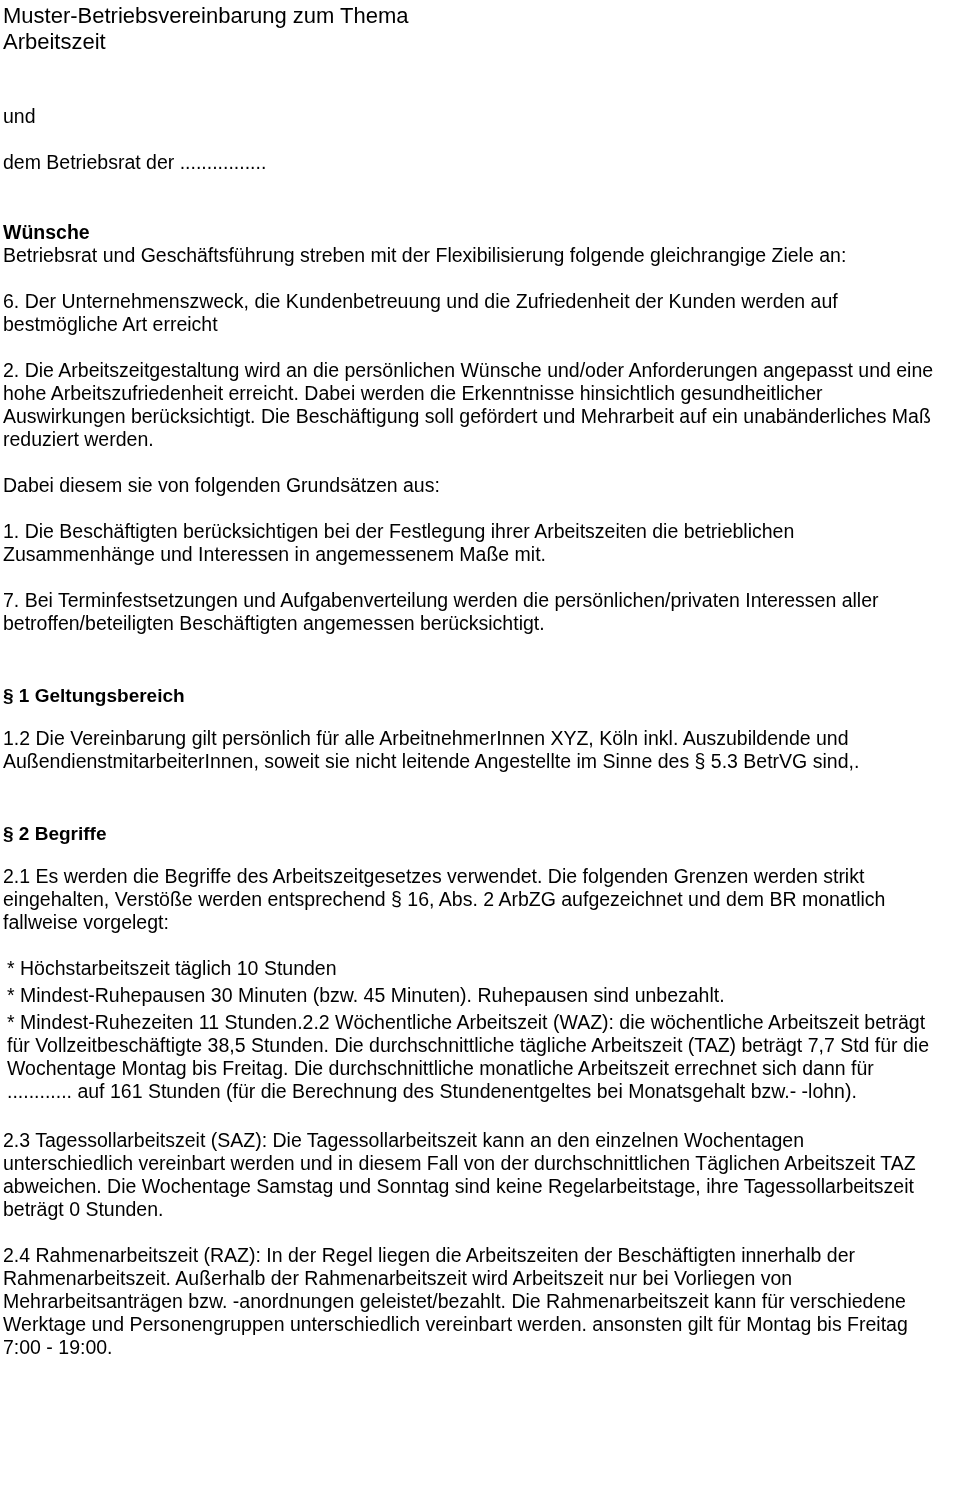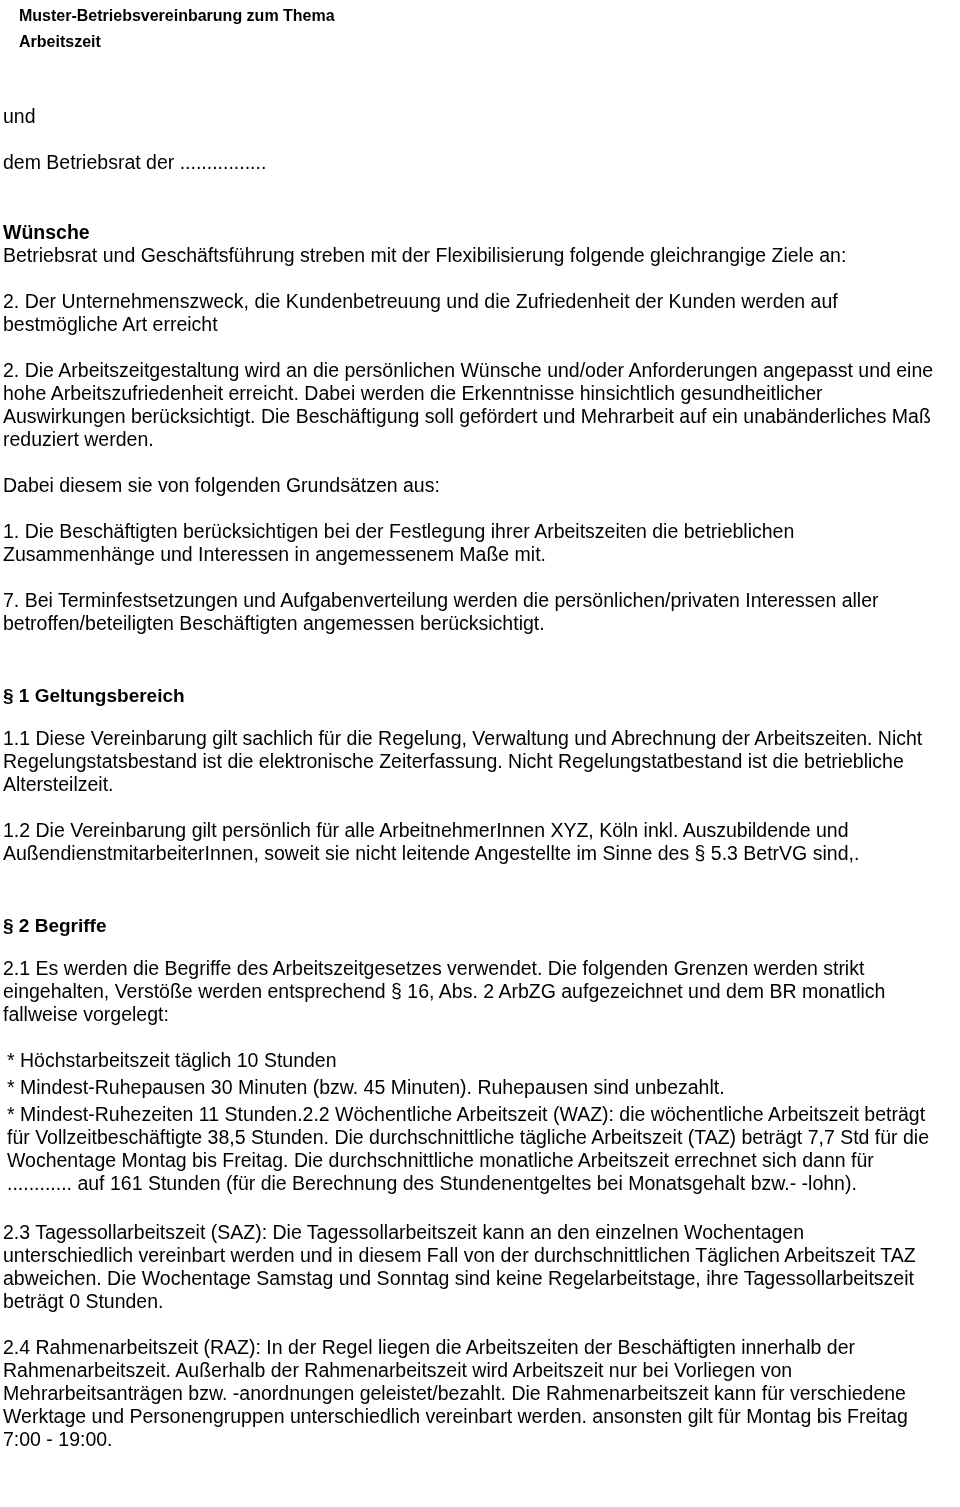--- a/index.html
+++ b/index.html
@@ -15,24 +15,24 @@
   .page {
     box-sizing: border-box;
     width: 960px;
     padding: 3px 7px 0 3px;
     font-family: "Liberation Sans", "DejaVu Sans", sans-serif;
     font-size: 19.5px;
     line-height: 23px;
     color: #000000;
   }
   .doc-title {
-    font-size: 16px;
+    font-size: 22px;
     line-height: 26px;
-    font-weight: 700;
-    margin: 0 0 50px 16px;
+    font-weight: 400;
+    margin: 0 0 50px 0;
     white-space: pre-wrap;
   }
   .page p {
     margin: 0 0 23px 0;
     white-space: pre-wrap;
   }
   .preamble-heading {
     font-weight: 700;
     margin: 47px 0 0 0 !important;
   }
@@ -60,38 +60,35 @@
 
   <h1 class="doc-title">Muster-Betriebsvereinbarung zum Thema
 Arbeitszeit</h1>
 
   <p>und</p>
   <p>dem Betriebsrat der ................</p>
 
   <div>
     <p class="preamble-heading">Wünsche</p>
     <p>Betriebsrat und Geschäftsführung streben mit der Flexibilisierung folgende gleichrangige Ziele an:</p>
-    <p>2. Der Unternehmenszweck, die Kundenbetreuung und die Zufriedenheit der Kunden werden auf
+    <p>6. Der Unternehmenszweck, die Kundenbetreuung und die Zufriedenheit der Kunden werden auf
 bestmögliche Art erreicht</p>
     <p>2. Die Arbeitszeitgestaltung wird an die persönlichen Wünsche und/oder Anforderungen angepasst und eine
 hohe Arbeitszufriedenheit erreicht. Dabei werden die Erkenntnisse hinsichtlich gesundheitlicher
 Auswirkungen berücksichtigt. Die Beschäftigung soll gefördert und Mehrarbeit auf ein unabänderliches Maß
 reduziert werden.</p>
     <p>Dabei diesem sie von folgenden Grundsätzen aus:</p>
     <p>1. Die Beschäftigten berücksichtigen bei der Festlegung ihrer Arbeitszeiten die betrieblichen
 Zusammenhänge und Interessen in angemessenem Maße mit.</p>
     <p>7. Bei Terminfestsetzungen und Aufgabenverteilung werden die persönlichen/privaten Interessen aller
 betroffen/beteiligten Beschäftigten angemessen berücksichtigt.</p>
   </div>
 
   <div>
     <h2 class="section-heading">§ 1 Geltungsbereich</h2>
-    <p>1.1 Diese Vereinbarung gilt sachlich für die Regelung, Verwaltung und Abrechnung der Arbeitszeiten. Nicht
-Regelungstatsbestand ist die elektronische Zeiterfassung. Nicht Regelungstatbestand ist die betriebliche
-Altersteilzeit.</p>
     <p>1.2 Die Vereinbarung gilt persönlich für alle ArbeitnehmerInnen XYZ, Köln inkl. Auszubildende und
 AußendienstmitarbeiterInnen, soweit sie nicht leitende Angestellte im Sinne des § 5.3 BetrVG sind,.</p>
   </div>
 
   <div>
     <h2 class="section-heading">§ 2 Begriffe</h2>
     <p>2.1 Es werden die Begriffe des Arbeitszeitgesetzes verwendet. Die folgenden Grenzen werden strikt
 eingehalten, Verstöße werden entsprechend § 16, Abs. 2 ArbZG aufgezeichnet und dem BR monatlich
 fallweise vorgelegt:</p>
     <div class="bullets">

